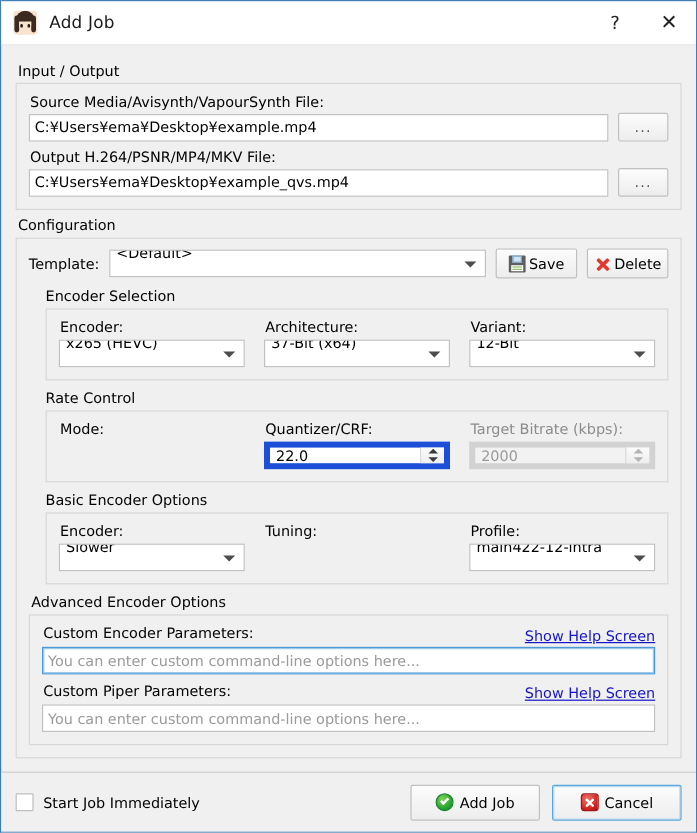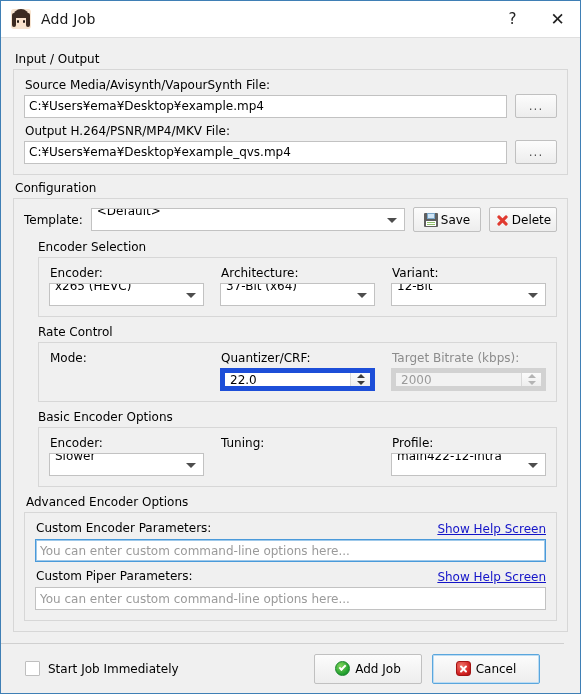--- a/index.html
+++ b/index.html
@@ -149,33 +149,33 @@
   .cols3 { display: grid; grid-template-columns: 1fr 1fr 1fr; gap: 0 16px; }
   .cell .field-label { margin-bottom: 3px; }
 
   
   .template-row { display:flex; align-items:center; gap:8px; }
   .template-row .lbl { font-size:12px; white-space:nowrap; }
   .template-row .combo { flex: 1 1 auto; }
   .btn.tpl { width: 68px; height: 25px; }
 
   
-  .adv-head { display:flex; align-items:center; justify-content:space-between; margin-bottom:2px; }
+  .adv-head { display:flex; align-items:flex-end; justify-content:space-between; margin-bottom:2px; }
   .helplink {
     font-size: 12px; color: #1414c8; text-decoration: underline; cursor: default;
   }
   .mono-ph { font-family: "DejaVu Sans Mono", "Liberation Mono", monospace; }
 
   
   #bottom {
-    position: absolute; left: 0; right: 16px; bottom: 0;
+    position: absolute; left: 0; right: 0; bottom: 0;
     height: 50px;
     border-top: 1px solid #d0d0d0;
     display: flex; align-items: center;
-    padding: 0 24px;
+    padding: 0 12px;
     background: #f0f0f0;
   }
   #bottom .spacer { flex: 1 1 auto; }
   .chk-wrap { display:flex; align-items:center; gap:8px; }
   .checkbox {
     width: 15px; height: 15px;
     border: 1px solid #bfbfbf; background:#fff; border-radius:1px;
   }
   .btn.big { width: 108px; height: 30px; font-size: 12px; gap:5px; }
 

